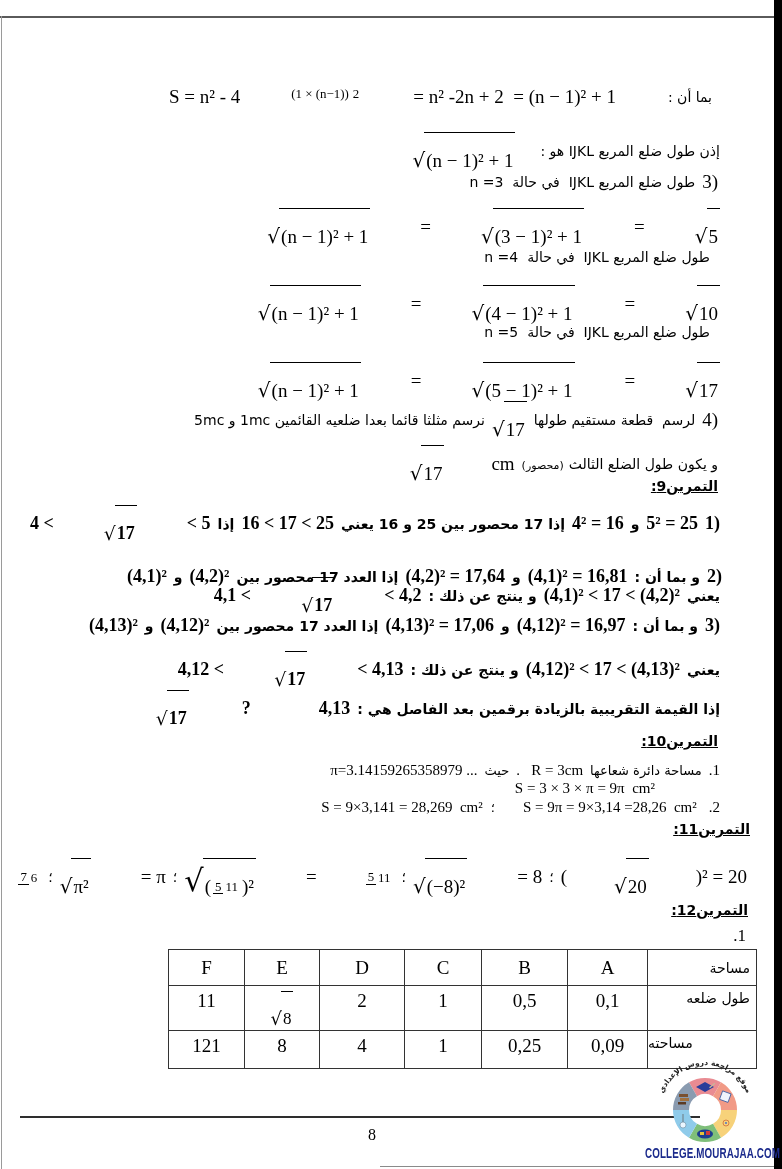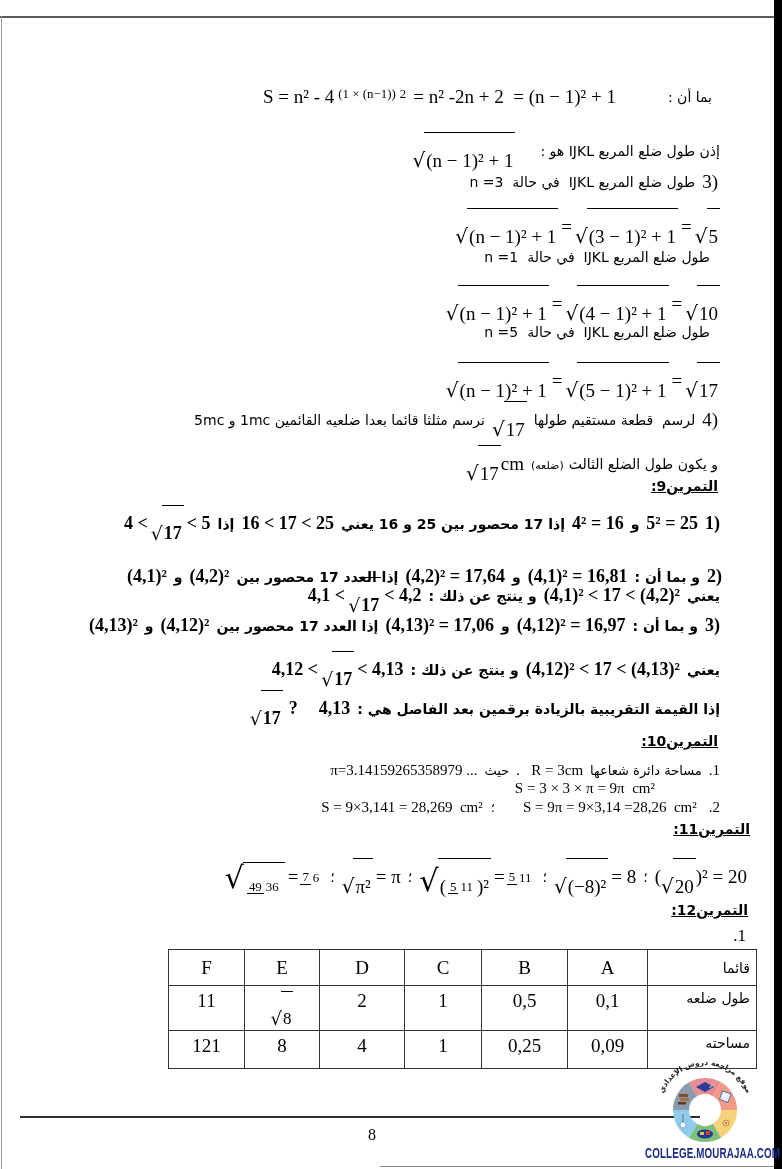--- a/index.html
+++ b/index.html
@@ -1,21 +1,21 @@
 <!DOCTYPE html>
 <html><head>
 <meta charset="utf-8">
 <style>
   html,body{margin:0;padding:0;}
   body{width:782px;height:1169px;position:relative;overflow:hidden;background:#fff;color:#000;font-family:"DejaVu Sans",sans-serif;}
   .rule{position:absolute;}
   .ln{position:absolute;display:flex;align-items:center;white-space:pre;direction:ltr;}
   .ln > * + *{margin-left:7px;}
   .ar{direction:rtl;unicode-bidi:isolate;font-family:"DejaVu Sans",sans-serif;font-size:14px;white-space:pre;}
-  .mt{direction:ltr;unicode-bidi:isolate;font-family:"Liberation Serif",serif;font-size:19px;display:inline-flex;align-items:center;white-space:pre;}
+  .mt{direction:ltr;unicode-bidi:isolate;font-family:"Liberation Serif",serif;font-size:19px;display:inline-flex;align-items:center;white-space:pre;gap:47px;}
   .mt > * + *{margin-left:3px;}
   .bold .ar{font-weight:bold;font-size:14px;}
   .bold .mt{font-weight:bold;font-size:18px;}
   .hd{position:absolute;direction:rtl;unicode-bidi:isolate;font-family:"DejaVu Sans",sans-serif;font-weight:bold;font-size:14px;text-decoration:underline;white-space:pre;}
   .sqrt{display:inline-flex;align-items:stretch;}
   .sqrt .rs{font-family:"DejaVu Sans",sans-serif;font-weight:normal;font-size:1.05em;line-height:1;display:flex;align-items:flex-end;padding-bottom:1px;margin-right:-1px;}
   .sqrt .rad{border-top:1.3px solid #000;line-height:1.15;padding:17px 2px 0 2px;margin-top:1px;display:inline-flex;align-items:center;white-space:pre;}
   .bold .sqrt .rad{border-top-width:1.7px;}
   .frac{display:inline-flex;align-items:center;font-size:0.68em;line-height:1.05;margin:0 2px;}
   .frac .num{border-bottom:1px solid #000;padding:0 2px;}
@@ -25,21 +25,21 @@
   .small{font-size:11px;margin-inline-start:5px;}
   .s10 .mt{font-size:15px;}
   .s10 .ar{font-size:13px;}
   .tbl{position:absolute;border-collapse:collapse;direction:rtl;table-layout:fixed;}
   .tbl td,.tbl th{border:1px solid #333;font-family:"Liberation Serif",serif;font-size:19px;font-weight:normal;text-align:center;padding:0;}
   .tbl tr.h{height:36px;}
   .tbl tr.r1{height:42px;}
   .tbl tr.r2{height:38px;}
   .tbl tr.r1 td,.tbl tr.r2 td{vertical-align:top;padding-top:4px;}
   .tbl .lbl{font-family:"DejaVu Sans",sans-serif;font-size:14px;text-align:right;padding-right:6px;}
-  .tbl tr.r2 .lbl{text-align:right;}
+  .tbl tr.r2 .lbl{text-align:left;}
   .site{position:absolute;left:645px;top:1145px;font-family:"Liberation Sans",sans-serif;font-weight:bold;font-size:14px;color:#1b2a8c;transform:scaleX(0.7);transform-origin:left top;white-space:nowrap;letter-spacing:0.2px;}
   .pgnum{position:absolute;left:368px;top:1126px;font-family:"Liberation Serif",serif;font-size:16px;}
 </style>
 </head>
 <body>
 
 <div class="rule" style="left:0;top:16px;width:774px;height:2px;background:#5a5a5a"></div>
 <div class="rule" style="left:1px;top:16px;width:1px;height:1153px;background:#9a9a9a"></div>
 <div class="rule" style="left:774px;top:0;width:8px;height:1169px;background:#000"></div>
 
@@ -70,21 +70,21 @@
   <span class="mt">
     <span class="sqrt"><span class="rs">√</span><span class="rad">(n − 1)² + 1</span></span>
     <span>=</span>
     <span class="sqrt"><span class="rs">√</span><span class="rad">(3 − 1)² + 1</span></span>
     <span>=</span>
     <span class="sqrt"><span class="rs">√</span><span class="rad">5</span></span>
   </span>
 </div>
 
 <div class="ln" style="top:249px;right:72px">
-  <span class="ar">طول ضلع المربع IJKL  في حالة  n =1</span>
+  <span class="ar">طول ضلع المربع IJKL  في حالة  n =4</span>
 </div>
 <div class="ln" style="top:284px;right:62px">
   <span class="mt">
     <span class="sqrt"><span class="rs">√</span><span class="rad">(n − 1)² + 1</span></span>
     <span>=</span>
     <span class="sqrt"><span class="rs">√</span><span class="rad">(4 − 1)² + 1</span></span>
     <span>=</span>
     <span class="sqrt"><span class="rs">√</span><span class="rad">10</span></span>
   </span>
 </div>
@@ -108,21 +108,21 @@
     <span class="sqrt"><span class="rs">√</span><span class="rad">17</span></span>
   </span>
   <span class="ar">لرسم  قطعة مستقيم طولها</span>
   <span class="mt">4)</span>
 </div>
 
 <div class="ln" style="top:444px;right:64px">
   <span class="mt">
     <span class="sqrt"><span class="rs">√</span><span class="rad">17</span></span><span style="margin-left:0">cm</span>
   </span>
-  <span class="ar"><span>و يكون طول الضلع الثالث</span><span class="small">(ضلعه)</span></span>
+  <span class="ar"><span>و يكون طول الضلع الثالث</span><span class="small">(محصور)</span></span>
 </div>
 
 <div class="hd" style="top:478px;right:64px">التمرين9:</div>
 
 <div class="ln bold" style="top:504px;right:62px">
   <span class="mt">
     <span>4 &lt;</span>
     <span class="sqrt"><span class="rs">√</span><span class="rad">17</span></span>
     <span>&lt; 5</span>
   </span>
@@ -251,21 +251,21 @@
     <col style="width:109px">
       <col style="width:80px">
       <col style="width:86px">
       <col style="width:77px">
       <col style="width:85px">
       <col style="width:75px">
       <col style="width:76px">
   </colgroup>
   <tbody>
       <tr class="h">
-    <th class="lbl">قائما</th>
+    <th class="lbl">مساحة</th>
     <th>A</th>
     <th>B</th>
     <th>C</th>
     <th>D</th>
     <th>E</th>
     <th>F</th>
   </tr>
   <tr class="r1">
     <td class="lbl">طول ضلعه</td>
     <td>0,1</td>

